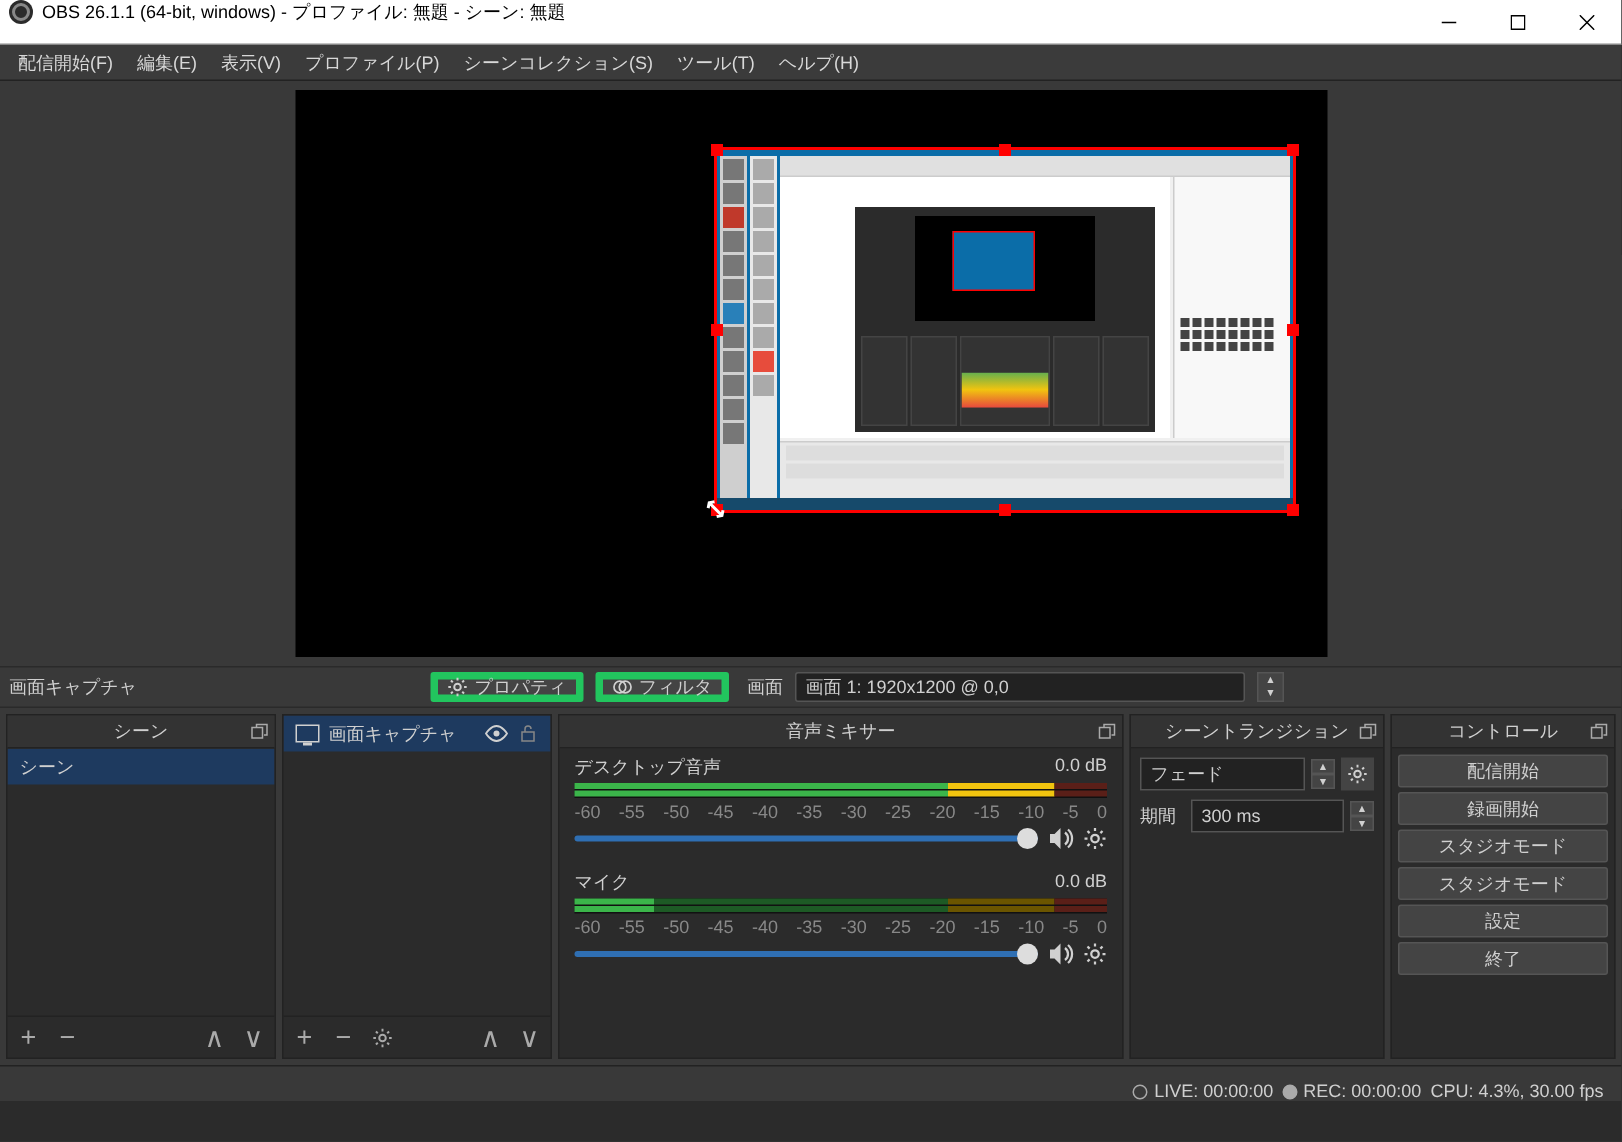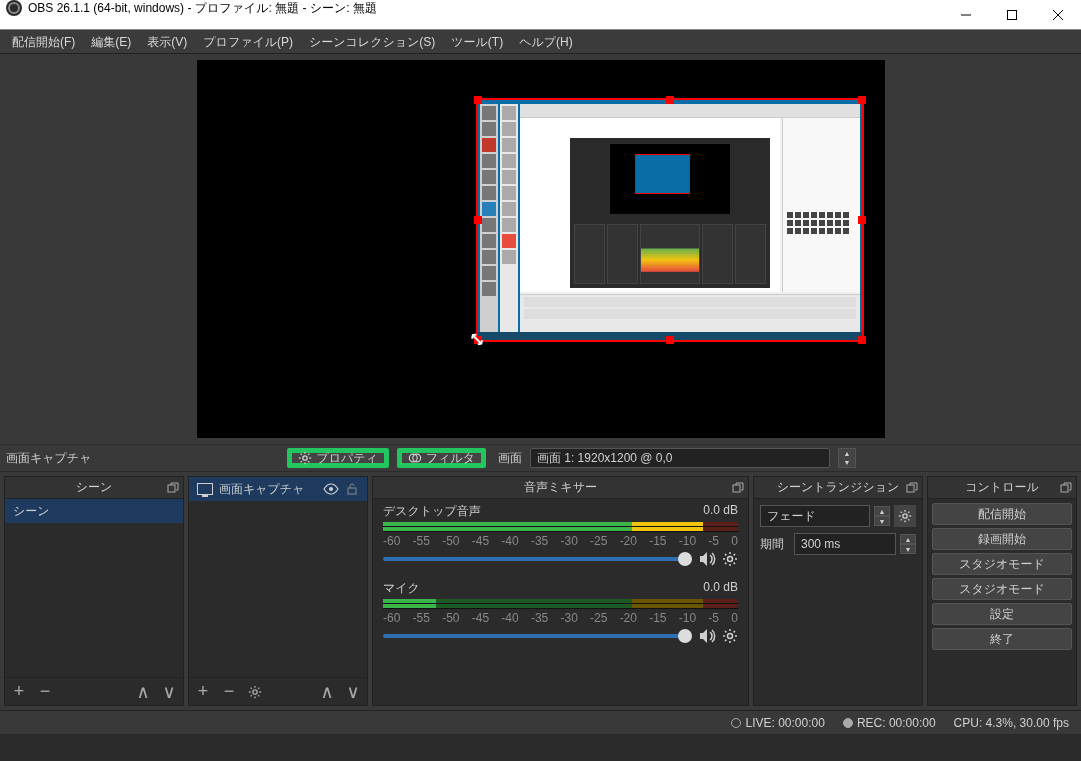--- a/index.html
+++ b/index.html
@@ -91,21 +91,21 @@
 .trans-body { padding:6px; display:flex; flex-direction:column; gap:6px; }
 .trans-row { display:flex; align-items:center; gap:4px; }
 .trans-row .sel { flex:1; height:22px; background:#222; border:1px solid #555; padding:0 6px; display:flex; align-items:center; }
 .trans-row .spin { width:16px; display:flex; flex-direction:column; }
 .trans-row .spin div { height:10px; background:#444; border:1px solid #555; display:flex; align-items:center; justify-content:center; font-size:7px; }
 .trans-row .cog2 { width:22px; height:22px; background:#444; display:flex; align-items:center; justify-content:center; }
 .trans-row .lbl { width:30px; }
 .trans-row .inp { flex:1; height:22px; background:#222; border:1px solid #555; padding:0 6px; display:flex; align-items:center;text-align:right; }
 .controls-body { padding:4px; display:flex; flex-direction:column; gap:3px; }
 .controls-body .cbtn { height:22px; background:#444; border:1px solid #555; display:flex; align-items:center; justify-content:center; border-radius:2px; }
-.statusbar { height:24px; background:#393939; display:flex; align-items:center; justify-content:flex-end; gap:18px; padding:0 12px; border-top:1px solid #222; }
+.statusbar { height:24px; background:#393939; display:flex; align-items:flex-end; justify-content:flex-end; gap:6px; padding:0 12px; border-top:1px solid #222; }
 .statusbar .dot { width:10px; height:10px; border:1px solid #aaa; border-radius:50%; display:inline-block; margin-right:4px; vertical-align:middle; }
 .statusbar .dot.fill { background:#aaa; }
 svg { fill:#d0d0d0; }
 </style>
 </head>
 <body>
 
 <div class="titlebar">
   <div class="logo"></div>
   <div class="title">OBS 26.1.1 (64-bit, windows) - プロファイル: 無題 - シーン: 無題</div>

